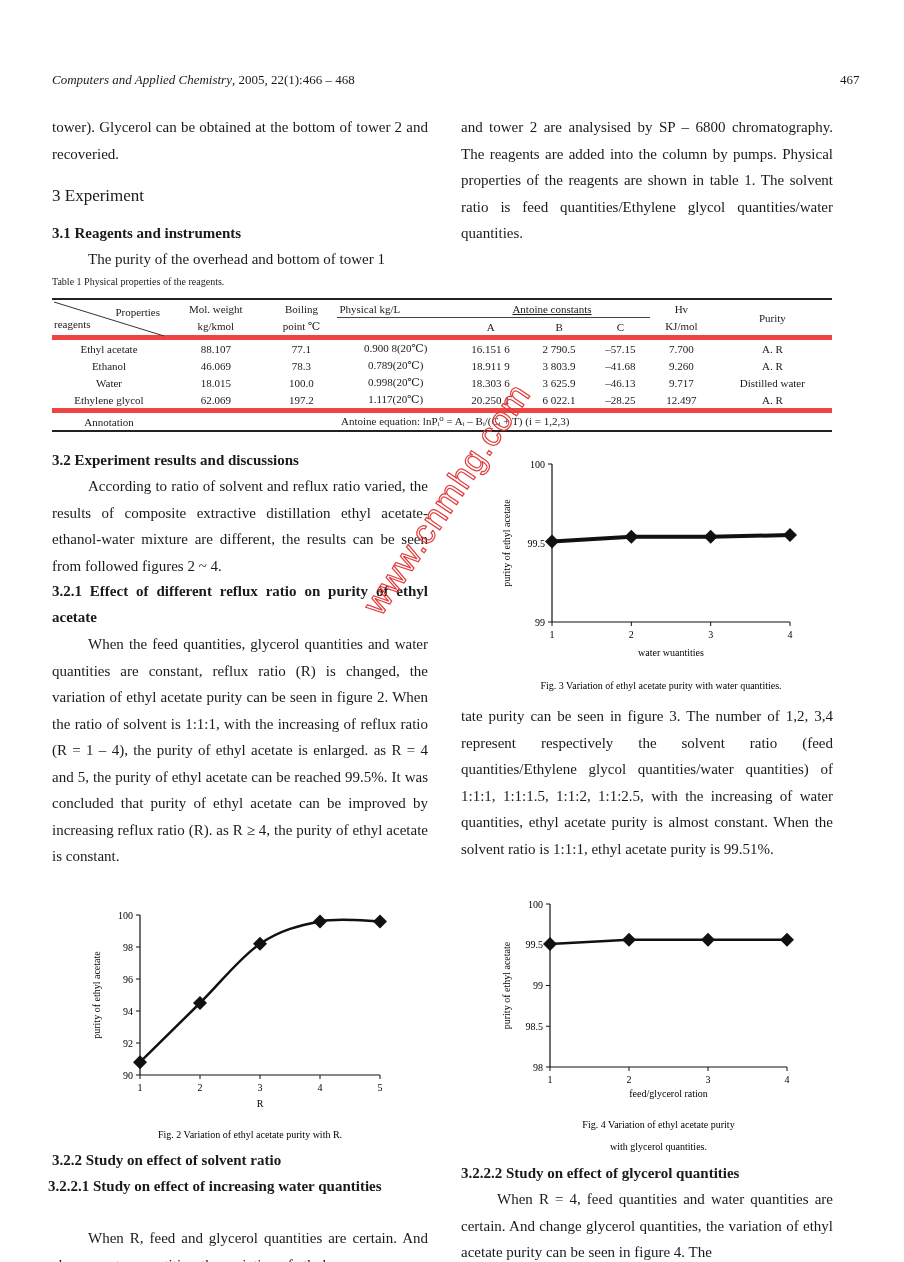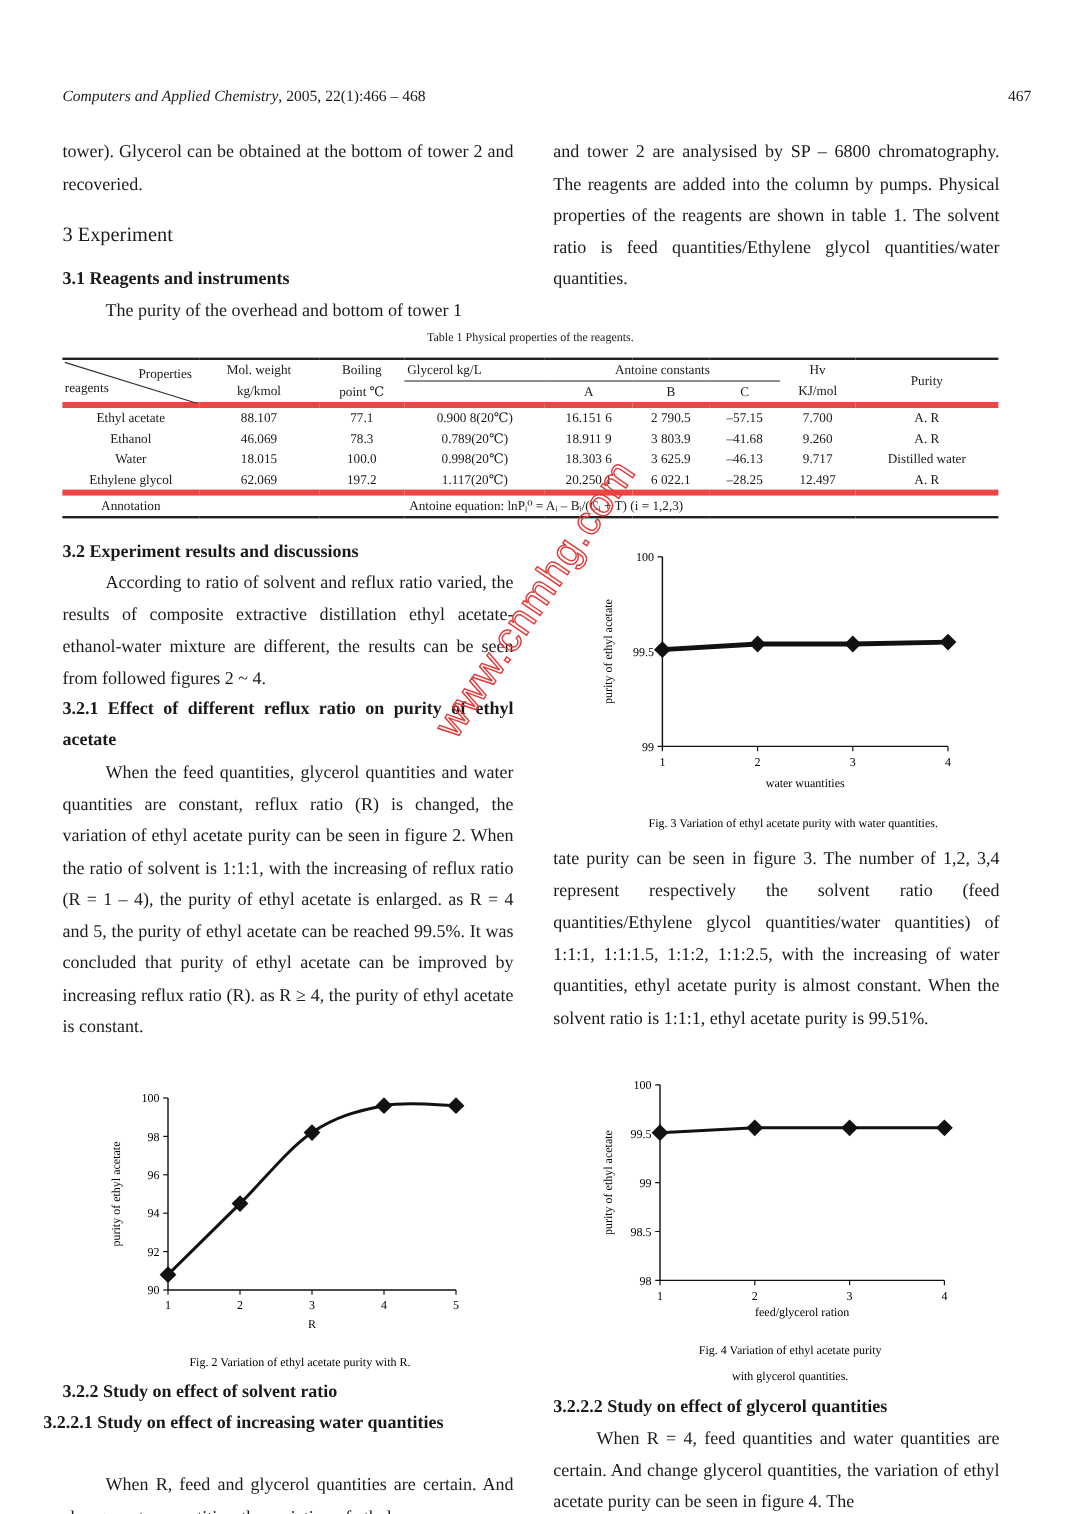--- a/index.html
+++ b/index.html
@@ -6,21 +6,21 @@
   body { width:904px; height:1262px; position:relative; overflow:hidden;
          font-family:"Liberation Serif","DejaVu Serif",serif; color:#1a1a1a; }
   .abs { position:absolute; }
   .hdr-left { left:52px; top:72px; font-size:13px; font-style:italic; }
   .hdr-left .plain { font-style:normal; }
   .hdr-right { left:840px; top:72px; font-size:13px; }
   .p { font-size:15px; line-height:26.5px; text-align:justify; }
   .indent { text-indent:36px; }
   .h1 { font-size:17px; }
   .h2 { font-size:15px; font-weight:bold; line-height:26px; }
-  .cap { font-size:10.5px; text-align:center; }
+  .cap { font-size:10.5px; }
   table.props { position:absolute; left:52px; top:298px; width:780px; border-collapse:collapse; font-size:11px; }
   table.props td, table.props th { padding:0 2px; text-align:center; font-weight:normal; height:17px; white-space:nowrap; }
   table.props .top { border-top:2px solid #222; }
   table.props .bot { border-bottom:2px solid #222;text-align:center; }
   table.props .midline { border-bottom:5px solid #ef4444; }
   .diag { position:relative; }
   .chart svg text { font-family:"Liberation Serif","DejaVu Serif",serif; }
   .wm { position:absolute; left:355px; top:600px; transform:rotate(-56deg); transform-origin:left top;
         font-size:34px; color:transparent; -webkit-text-stroke:1.2px #e23b3b; font-family:"Liberation Sans",sans-serif; letter-spacing:1px; pointer-events:none; }
 </style>
@@ -45,22 +45,22 @@
       <tr>
     <td rowspan="2" class="top midline diag" style="width:110px;">
       <svg class="abs" style="left:0;top:0;" width="114" height="38">
             <line x1="2" y1="2" x2="112" y2="36" stroke="#333" stroke-width="1"></line>
           </svg>
       <div style="text-align:right;padding-right:4px;">Properties</div>
       <div style="text-align:left;">reagents</div>
     </td>
     <td class="top">Mol. weight</td>
     <td class="top">Boiling</td>
-    <td class="top" style="text-align:left;border-bottom:1px solid #444;">Glycerol kg/L</td>
-    <td colspan="3" class="top" style="border-bottom:1px solid #444;">Antoine constants</td>
+    <td class="top" style="text-align:left;border-bottom:1px solid #444;">Physical kg/L</td>
+    <td colspan="3" class="top" style="border-bottom:1px solid #444;text-decoration:underline;">Antoine constants</td>
     <td class="top">Hv</td>
     <td rowspan="2" class="top midline">Purity</td>
   </tr>
   <tr>
     <td class="midline">kg/kmol</td>
     <td class="midline">point ℃</td>
     <td class="midline"></td>
     <td class="midline">A</td>
     <td class="midline">B</td>
     <td class="midline">C</td>
@@ -154,21 +154,21 @@
       <polygon points="60,155.20000000000005 67,162.20000000000005 60,169.20000000000005 53,162.20000000000005" fill="#111"></polygon>
       <polygon points="120,96 127,103 120,110 113,103" fill="#111"></polygon>
       <polygon points="180,36.799999999999955 187,43.799999999999955 180,50.799999999999955 173,43.799999999999955" fill="#111"></polygon>
       <polygon points="240,14.400000000000091 247,21.40000000000009 240,28.40000000000009 233,21.40000000000009" fill="#111"></polygon>
       <polygon points="300,14.400000000000091 307,21.40000000000009 300,28.40000000000009 293,21.40000000000009" fill="#111"></polygon>
       <text x="170" y="238" font-size="10" text-anchor="middle">Fig. 2   Variation of ethyl acetate purity with R.</text>
     </svg>
 </div>
 
 <div class="abs h2" style="left:52px; top:1147px;">3.2.2   Study on effect of solvent ratio</div>
-<div class="abs h2" style="left:36px; top:1173px; width:376px; text-align:justify;">3.2.2.1   Study on effect of increasing water quantities</div>
+<div class="abs h2" style="left:48px; top:1173px; width:376px; text-align:justify;">3.2.2.1   Study on effect of increasing water quantities</div>
 <div class="abs p indent" style="left:52px; top:1225px; width:376px;">When R, feed and glycerol quantities are certain. And change water quantities, the variation of ethyl ace-</div>
 
 <div class="abs chart" style="left:470px; top:452px; width:360px; height:245px;">
   <svg id="fig3" width="360" height="245">
       <line x1="82" y1="12" x2="82" y2="170" stroke="#111" stroke-width="1.2"></line>
       <line x1="82" y1="170" x2="320" y2="170" stroke="#111" stroke-width="1.2"></line>
       <line x1="78" y1="170" x2="82" y2="170" stroke="#111"></line>
       <text x="75" y="173.5" font-size="10" text-anchor="end">99</text>
       <line x1="78" y1="91" x2="82" y2="91" stroke="#111"></line>
       <text x="75" y="94.5" font-size="10" text-anchor="end">99.5</text>

